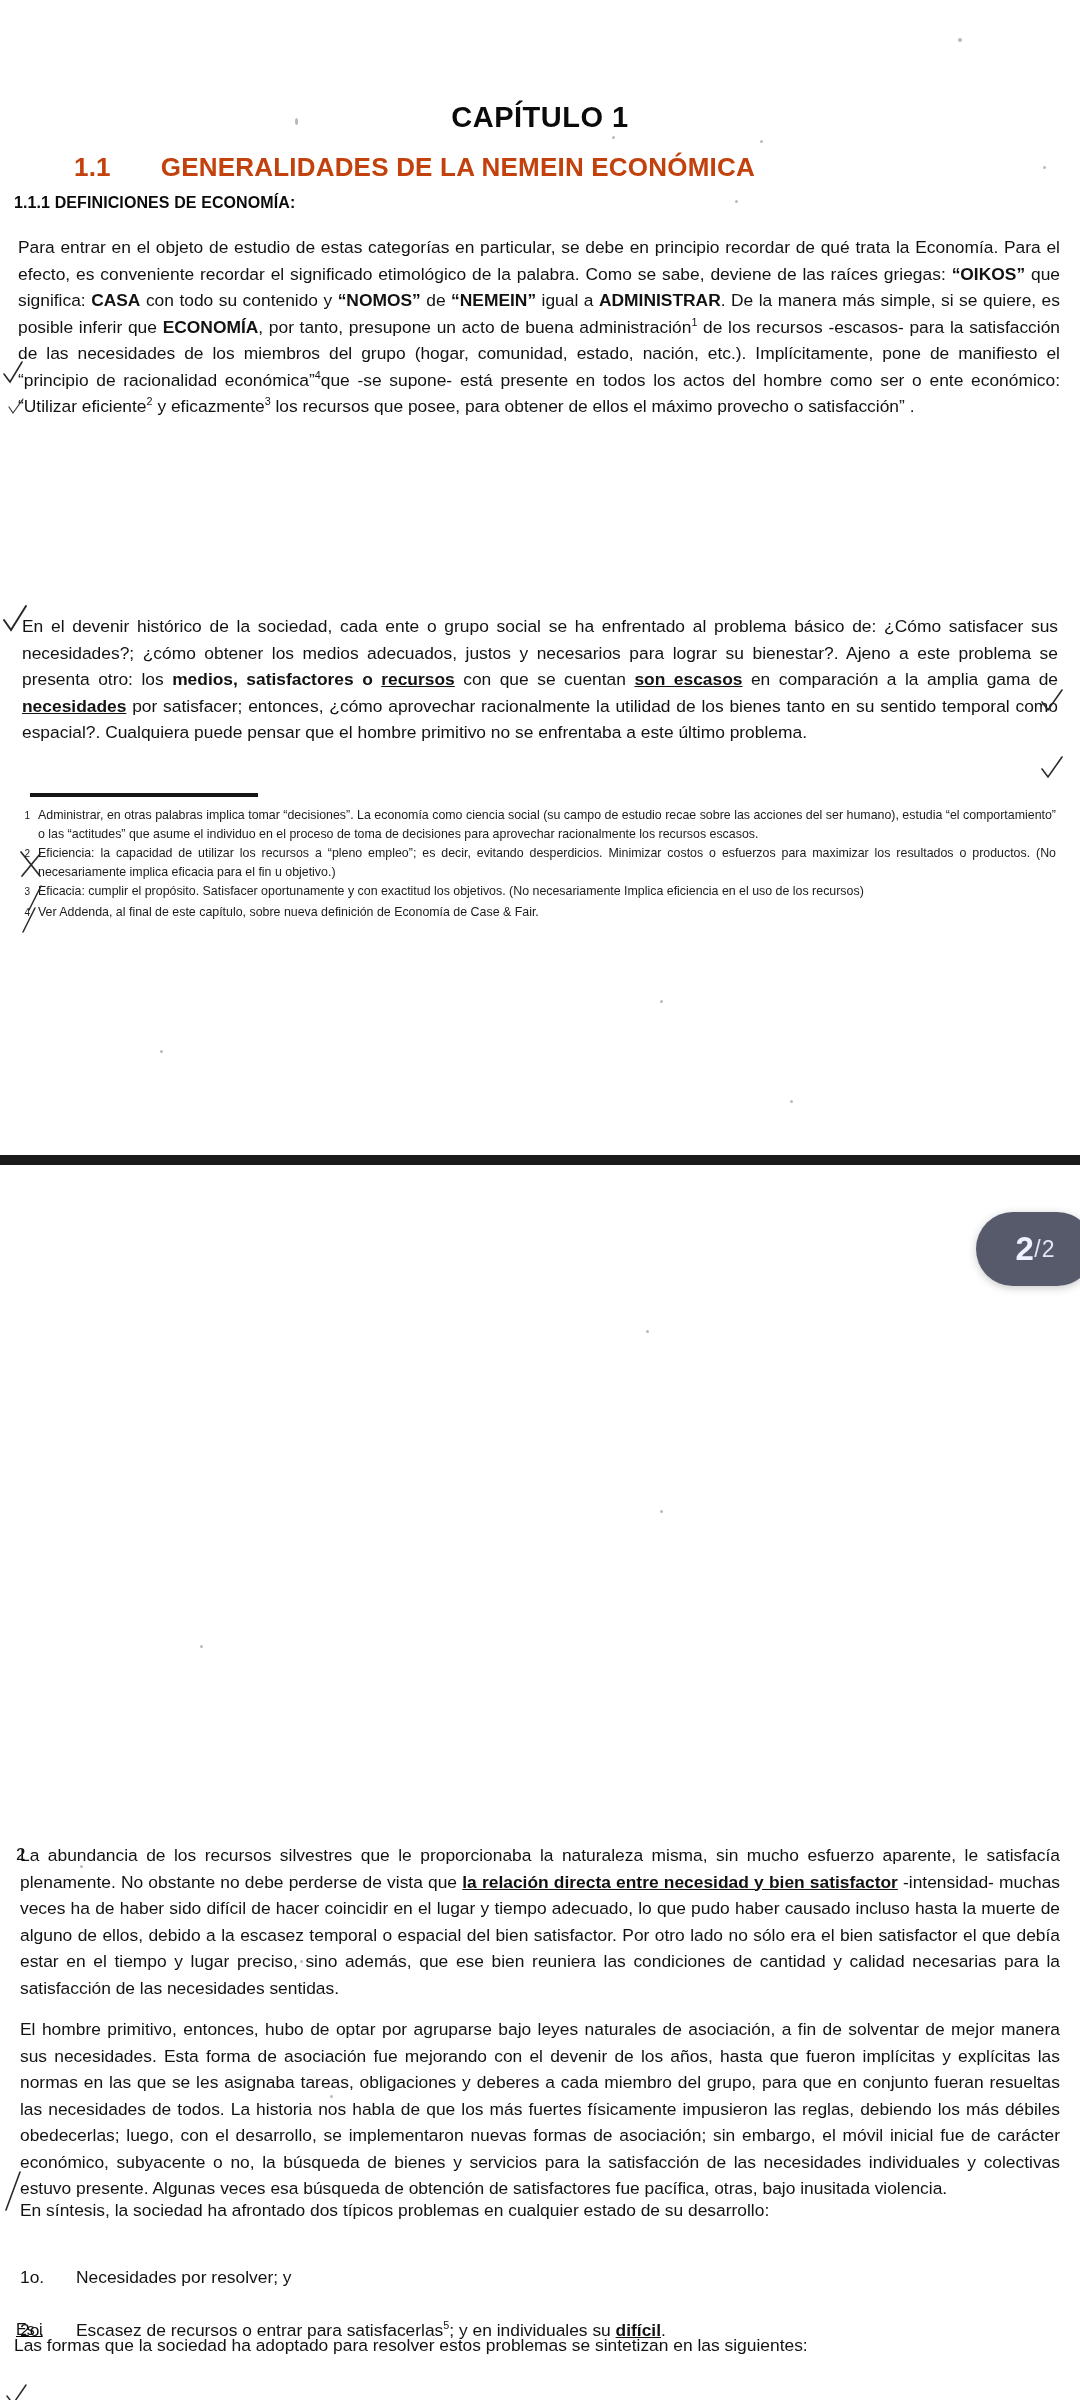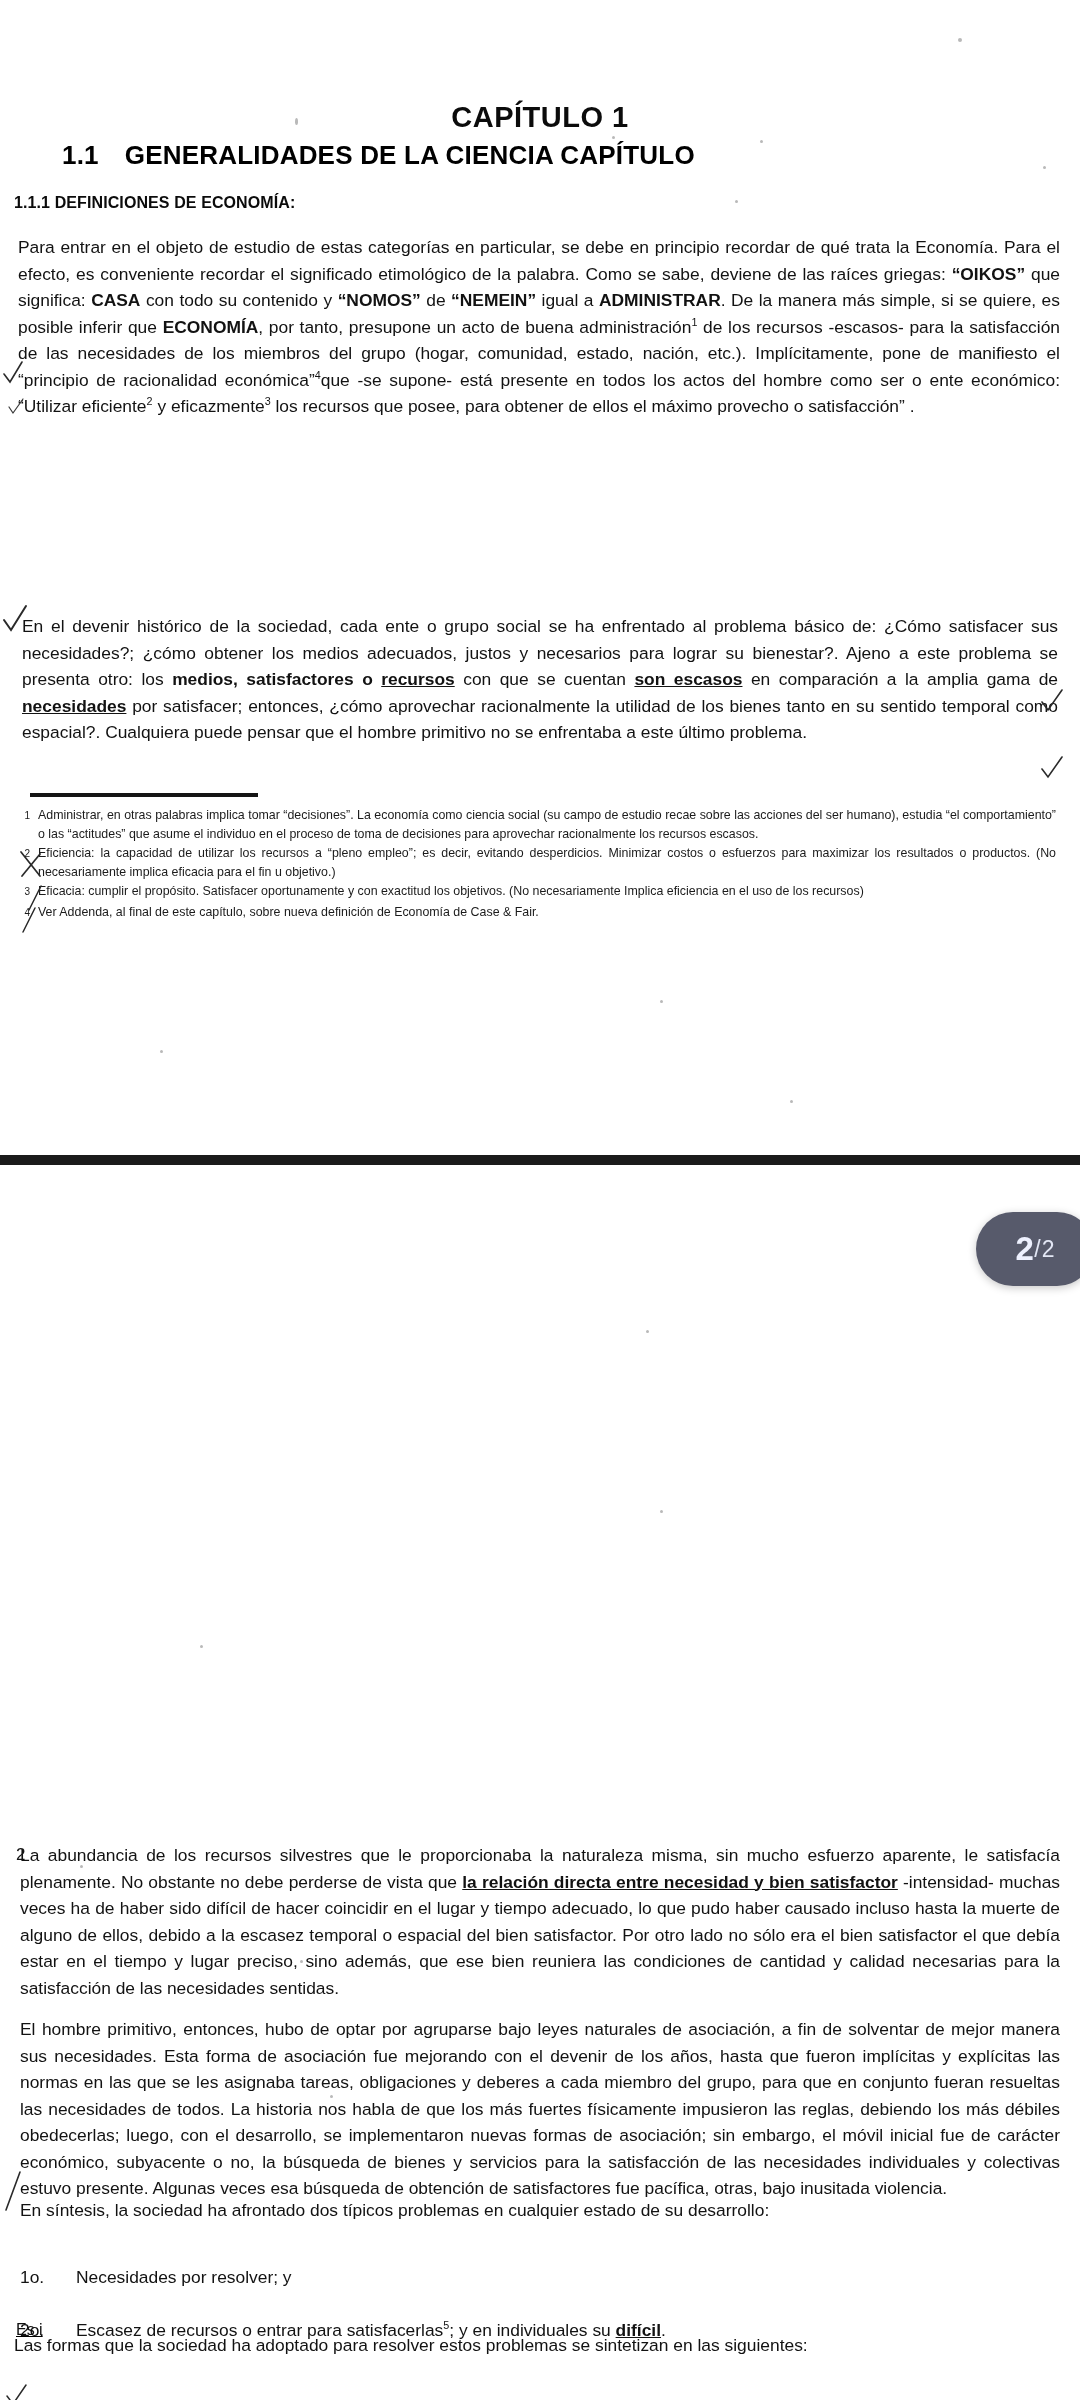--- a/index.html
+++ b/index.html
@@ -46,25 +46,25 @@
   }
   h1.chapter {
     margin: 0;
     font-size: 29px;
     font-weight: bold;
     text-align: center;
     letter-spacing: 0.5px;
     color: #0b0b0b;
   }
   h2.section {
-    margin: 0;
+    margin: 12px;
     font-size: 26px;
     font-weight: bold;
     letter-spacing: 0.2px;
-    color: #000000;
+    color: #c2410c;
   }
   h3.subsection {
     margin: 0;
     font-size: 16px;
     font-weight: bold;
     letter-spacing: 0.1px;
     color: #0b0b0b;
   }
   p.body {
     margin: 0;
@@ -178,21 +178,21 @@
       <div class="speck" style="left:660px;top:1000px;width:3px;height:3px;"></div>
       <div class="speck" style="left:160px;top:1050px;width:3px;height:3px;"></div>
       <div class="speck" style="left:790px;top:1100px;width:3px;height:3px;"></div>
 
       <div style="position:absolute;left:0;top:101px;width:1080px;">
         <h1 class="chapter scan-text">CAPÍTULO 1</h1>
       </div>
 
       <div style="position:absolute;left:62px;top:140px;width:960px;display:flex;gap:26px;align-items:baseline;">
         <h2 class="section scan-text">1.1</h2>
-        <h2 class="section scan-text">GENERALIDADES DE LA CIENCIA CAPÍTULO</h2>
+        <h2 class="section scan-text">GENERALIDADES DE LA NEMEIN ECONÓMICA</h2>
       </div>
 
       <div style="position:absolute;left:14px;top:194px;width:900px;">
         <h3 class="subsection scan-text">1.1.1 DEFINICIONES DE ECONOMÍA:</h3>
       </div>
 
       <div style="position:absolute;left:18px;top:234px;width:1042px;">
         <p class="body scan-text"><span>Para entrar en el objeto de estudio de estas categorías en particular, se debe en principio recordar de qué trata la Economía.    Para el efecto, es conveniente recordar el significado etimológico de la palabra. Como se sabe, deviene de las raíces griegas: </span><span class="b">“OIKOS”</span><span> que significa:   </span><span class="b">CASA</span><span> con todo su contenido y </span><span class="b">“NOMOS”</span><span> de </span><span class="b">“NEMEIN”</span><span> igual a </span><span class="b">ADMINISTRAR</span><span>. De la manera más simple, si se quiere, es posible inferir que </span><span class="b">ECONOMÍA</span><span>, por tanto, presupone un acto de buena administración</span><sup>1</sup><span> de los recursos -escasos- para la satisfacción de las necesidades de los miembros del grupo (hogar, comunidad, estado, nación, etc.). Implícitamente, pone de manifiesto el “principio de racionalidad económica”</span><sup>4</sup><span>que -se supone- está presente en todos los actos del hombre como ser o ente económico: “Utilizar eficiente</span><sup>2</sup><span> y eficazmente</span><sup>3</sup><span> los recursos que posee, para obtener de ellos el máximo provecho o satisfacción” .</span></p>
       </div>
 

